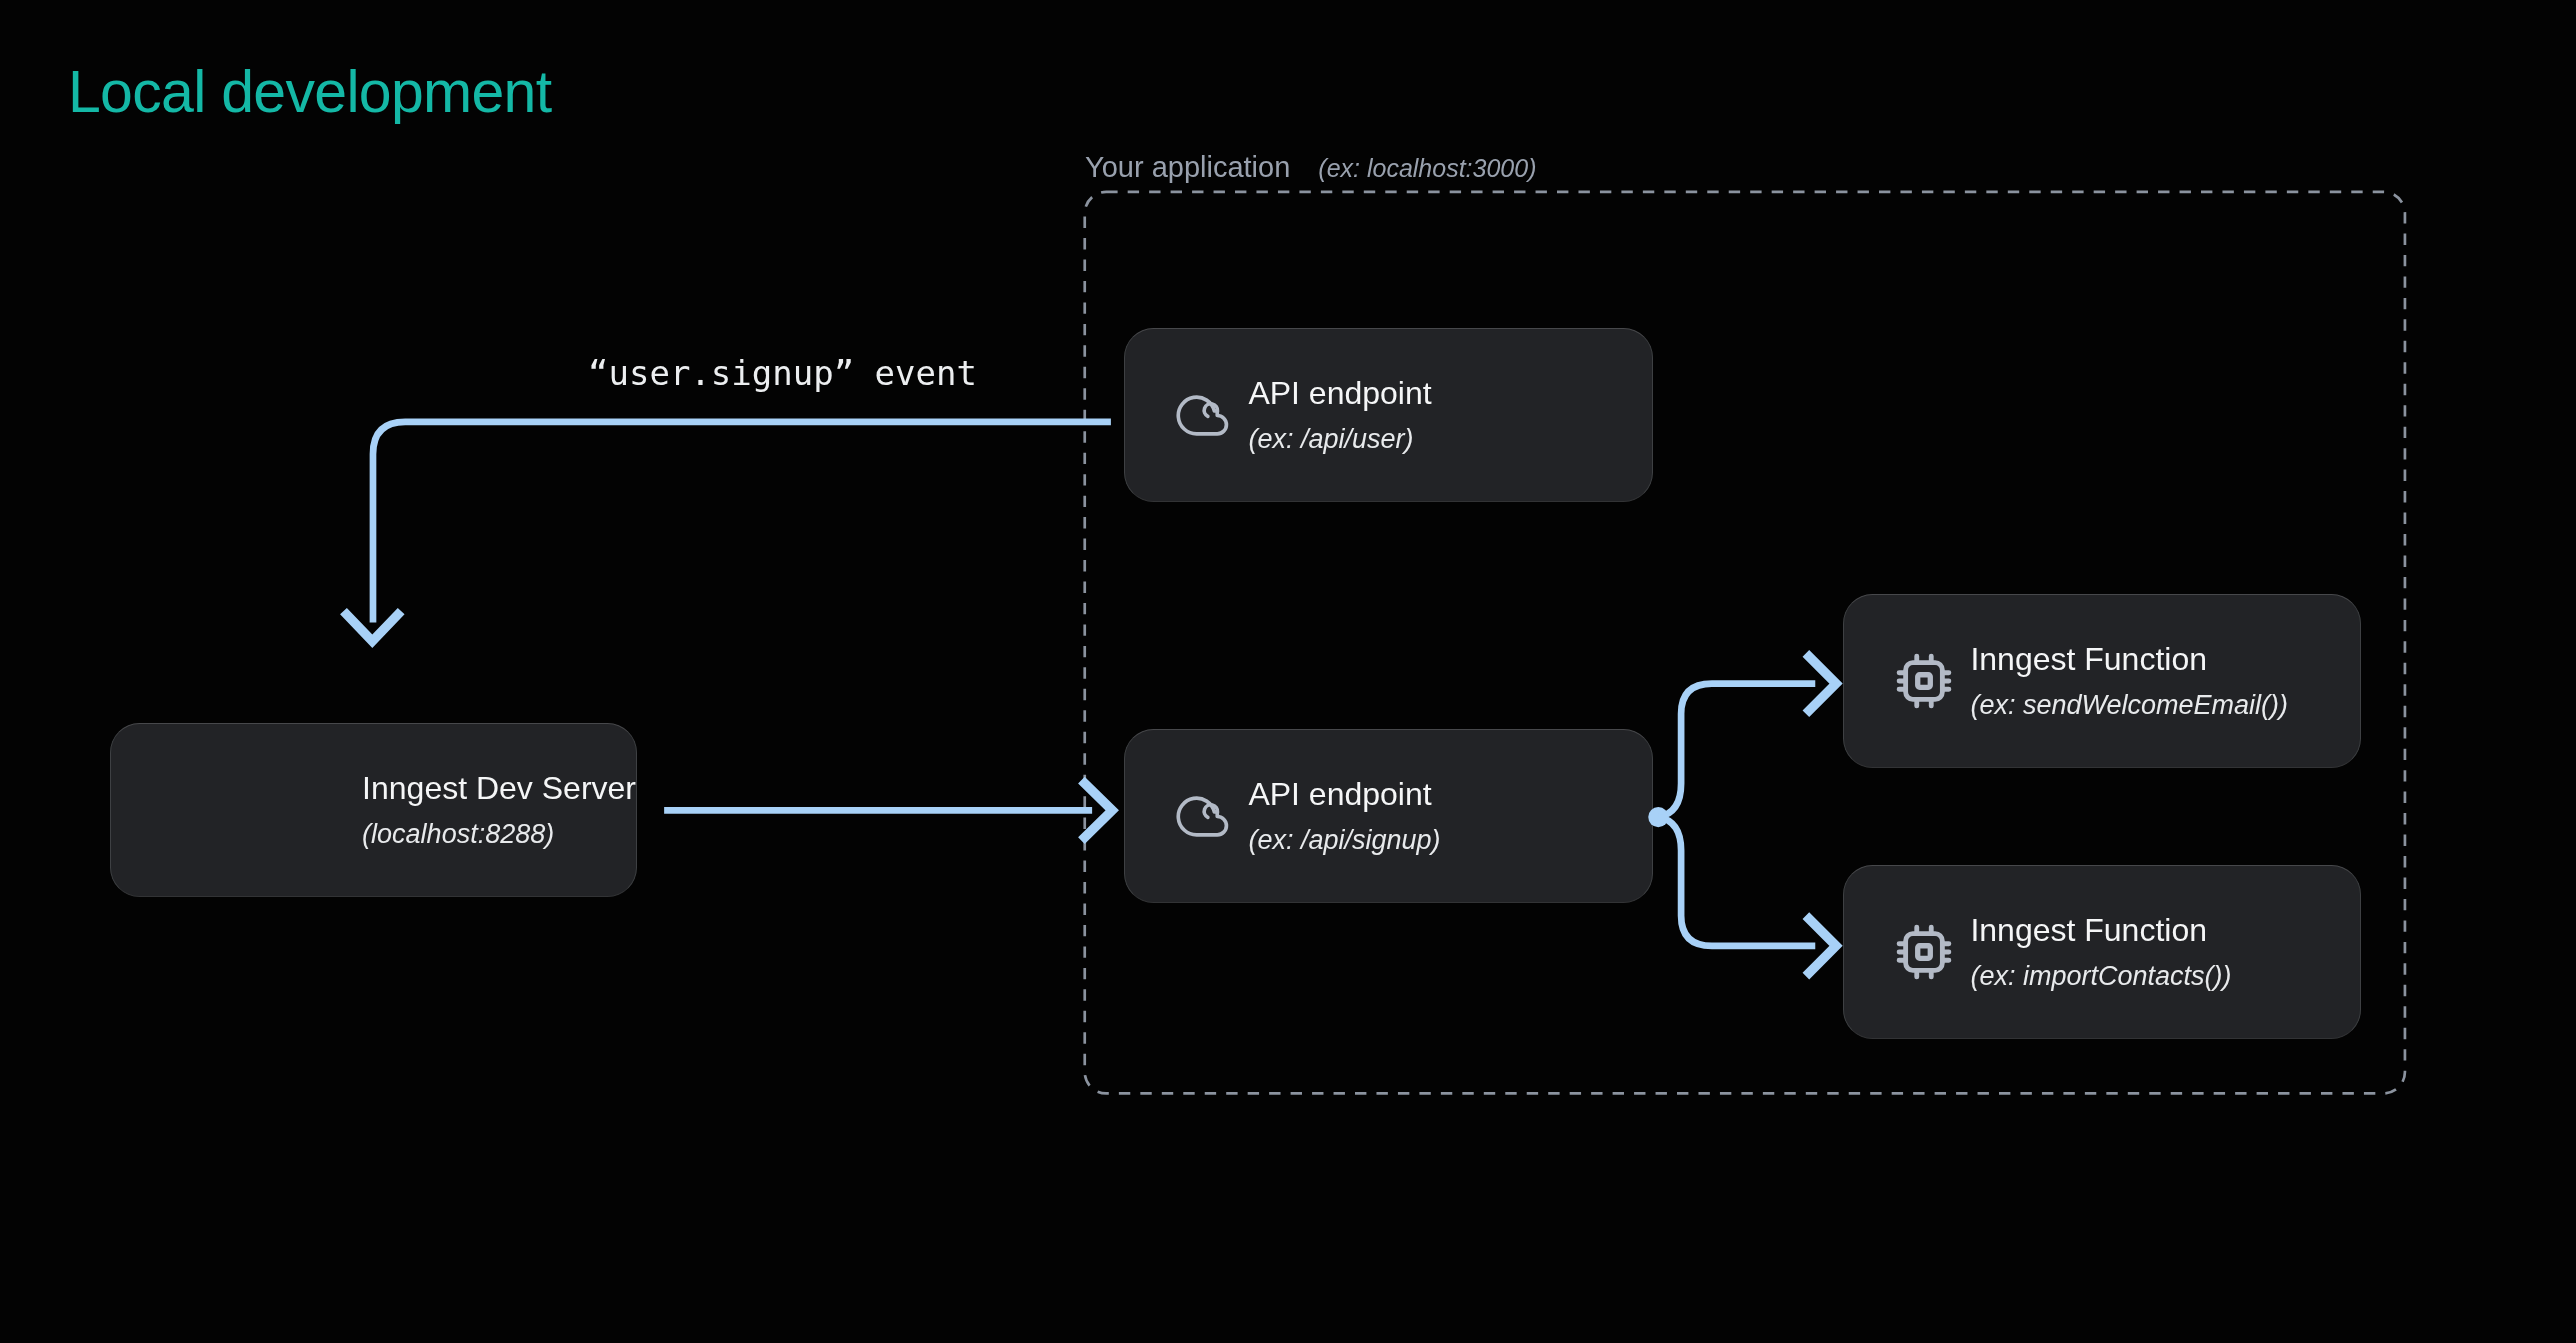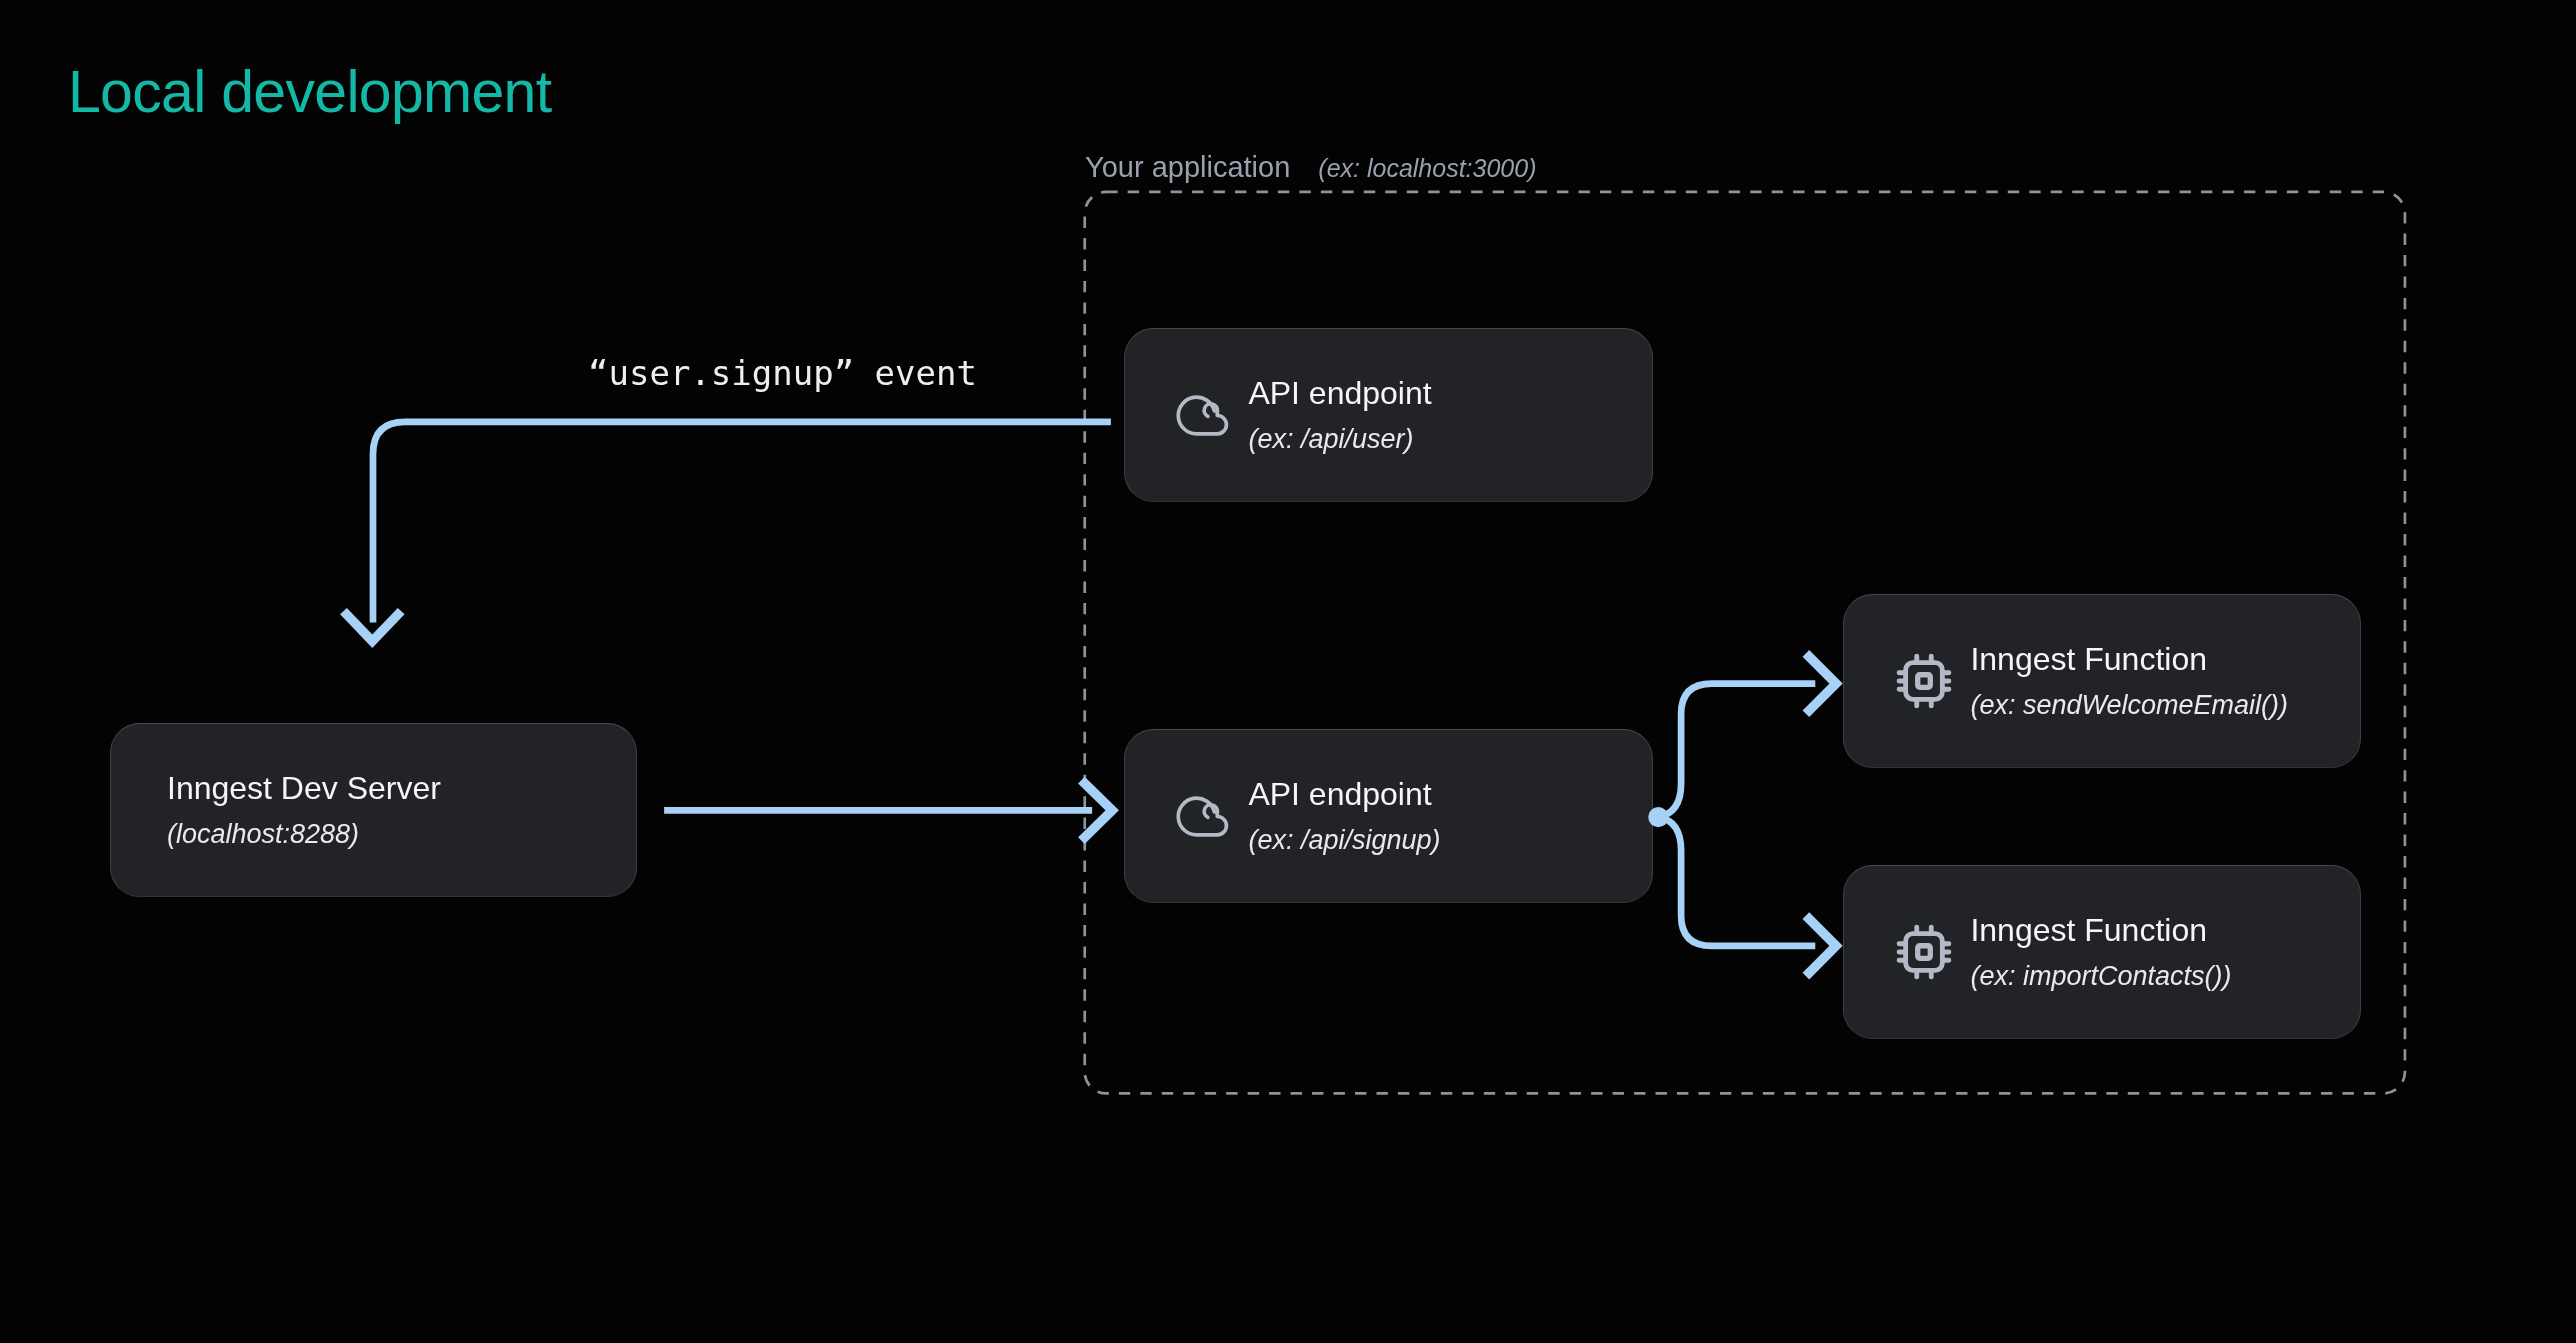--- a/index.html
+++ b/index.html
@@ -48,21 +48,21 @@
     border-bottom-color:#323335;
     border-radius:29.5px;
     display:flex;align-items:center;
     padding-left:51px;gap:17.4px;
   }
   .node .text{display:flex;flex-direction:column;gap:12px;}
   .node .title{font-size:32px;color:var(--text-primary);line-height:1.15;}
   .node .subtitle{font-size:27px;font-style:italic;color:var(--text-secondary);line-height:1.15;}
   .node .nicon{flex:0 0 auto;display:block;}
   .node .nicon svg{display:block;stroke:var(--icon);fill:none;}
-  #node-dev-server{left:110px;top:723px;width:527px;padding-left:56px;}
+  #node-dev-server{left:110px;top:723px;width:527px;padding-left:56px;justify-content:flex-end;}
   #node-api-user{left:1124px;top:328px;}
   #node-api-inngest{left:1124px;top:729px;}
   #node-fn-welcome{left:1843px;top:594px;width:518px;}
   #node-fn-contacts{left:1843px;top:865px;width:518px;}
   .event-label{
     position:absolute;left:588px;top:353px;z-index:2;
     font-family:"DejaVu Sans Mono","Liberation Mono",monospace;
     font-size:34px;color:#eceef0;letter-spacing:0;
   }
 </style>

